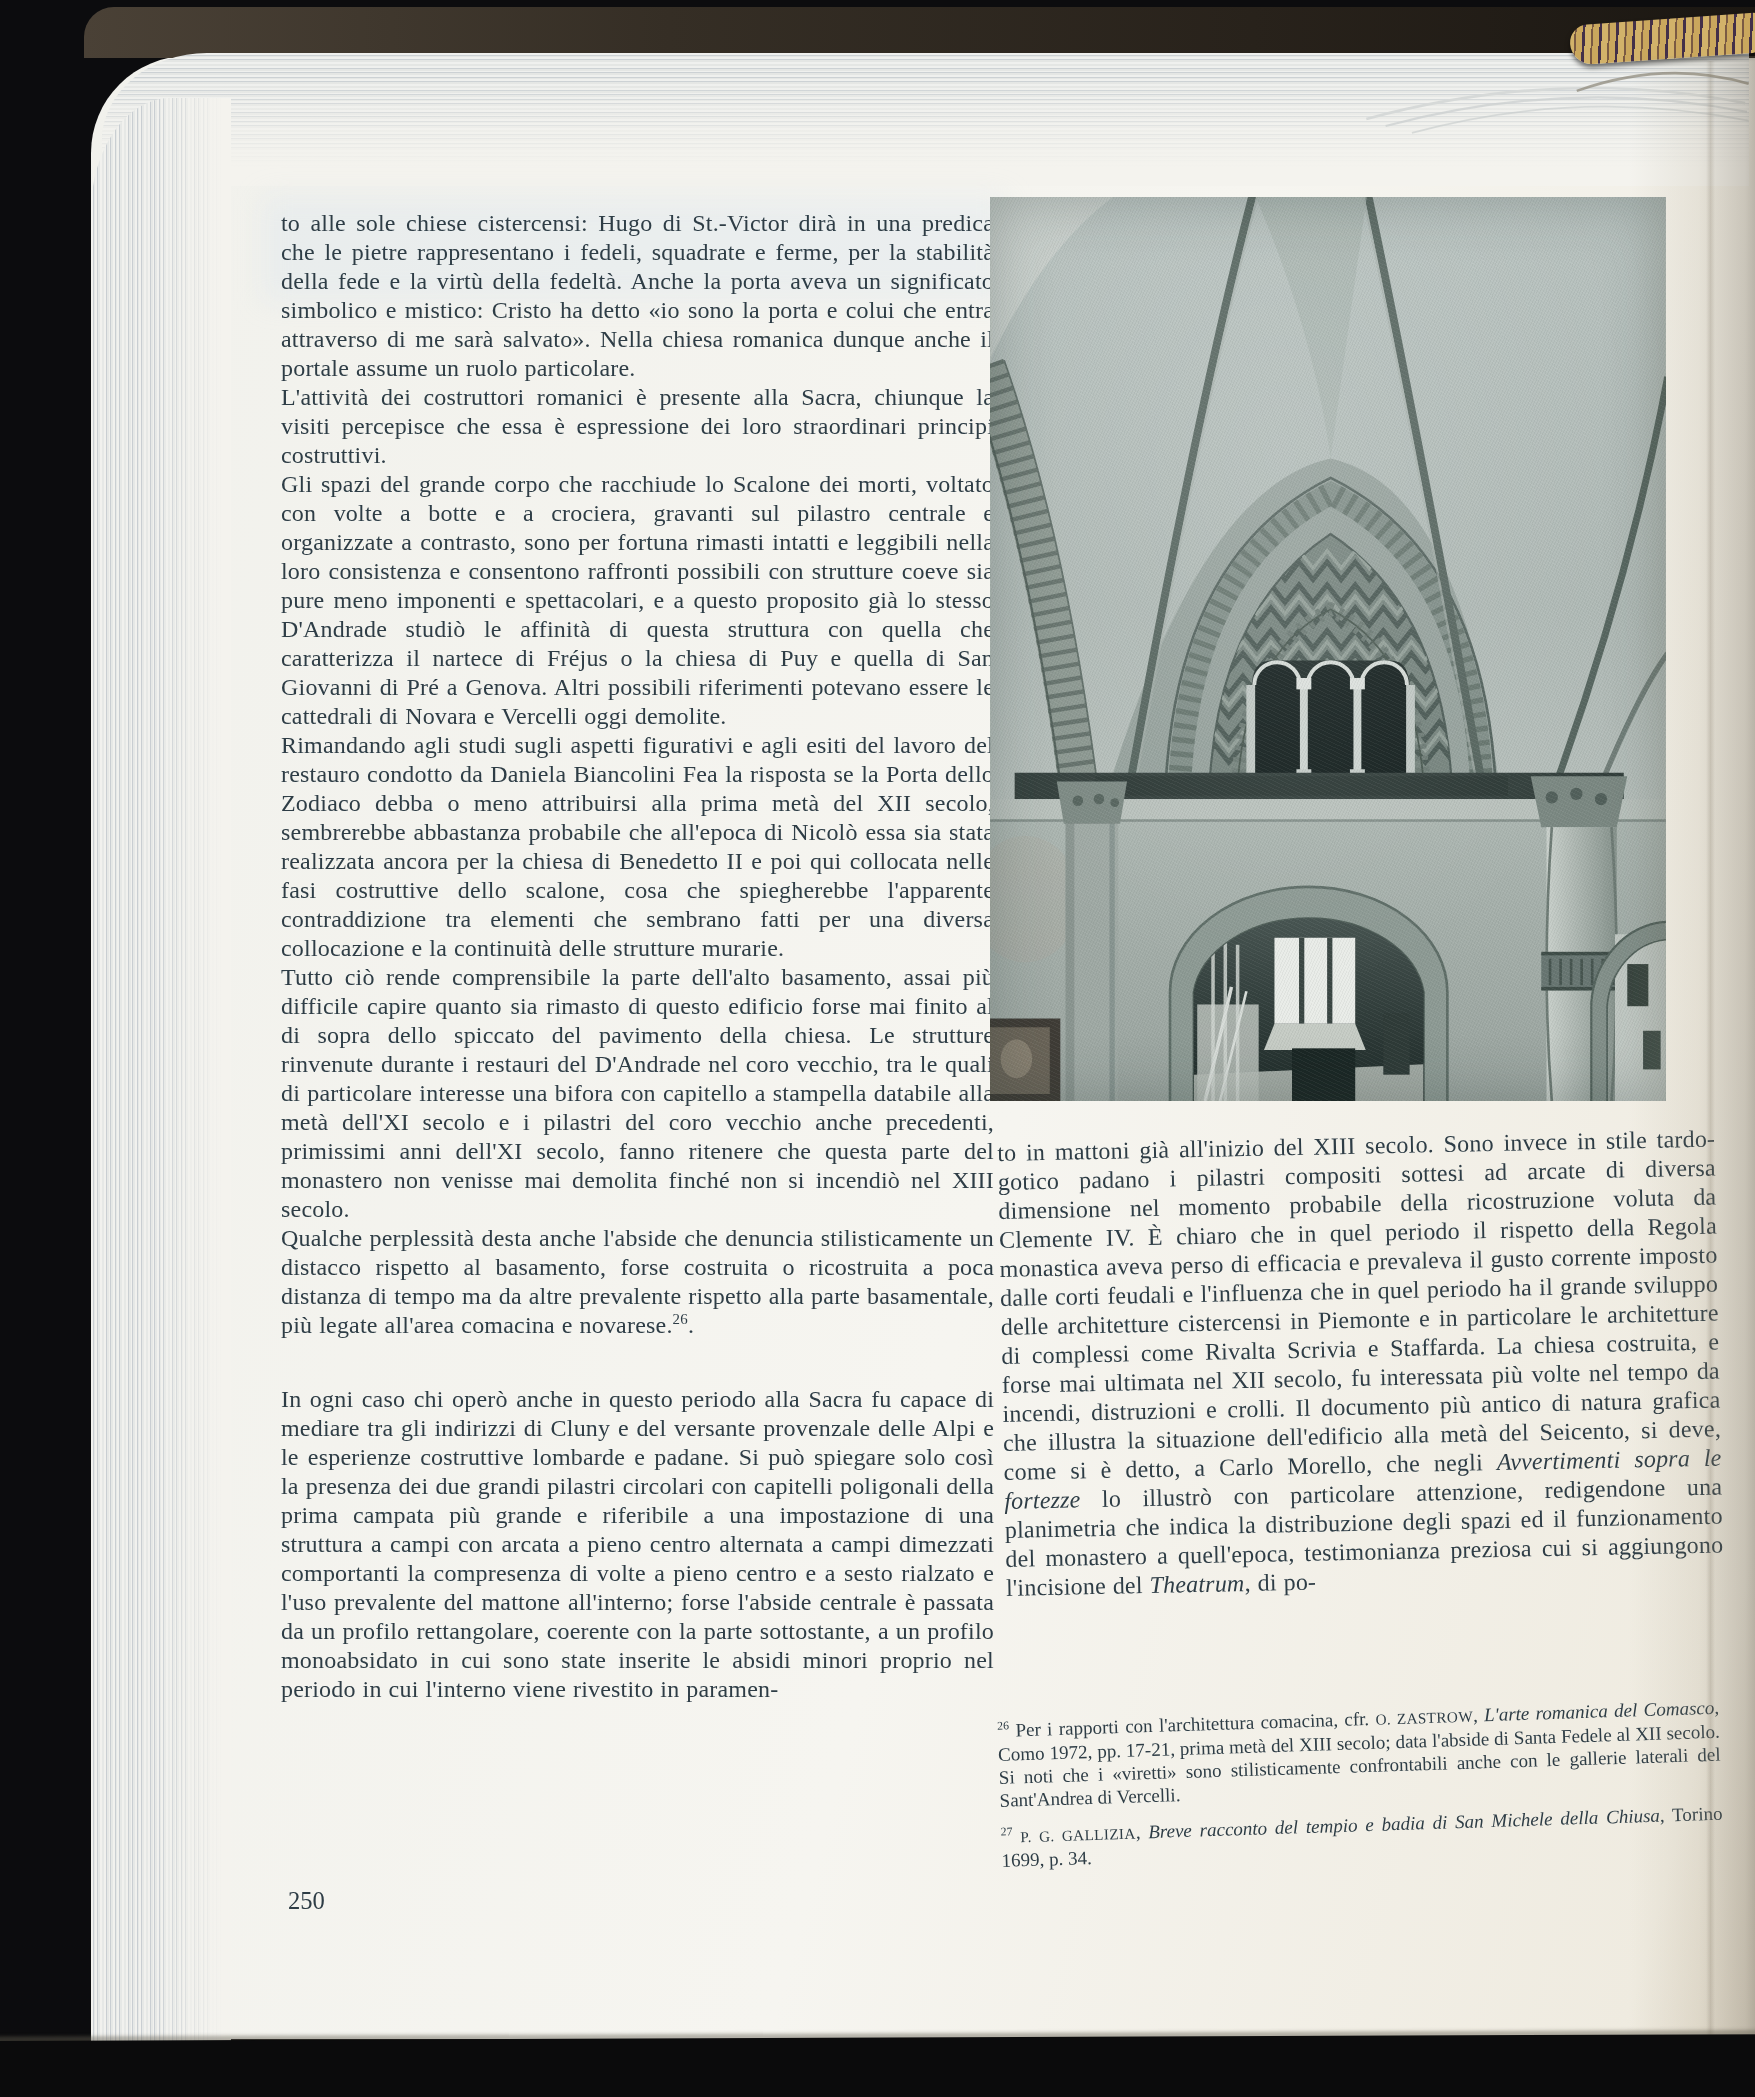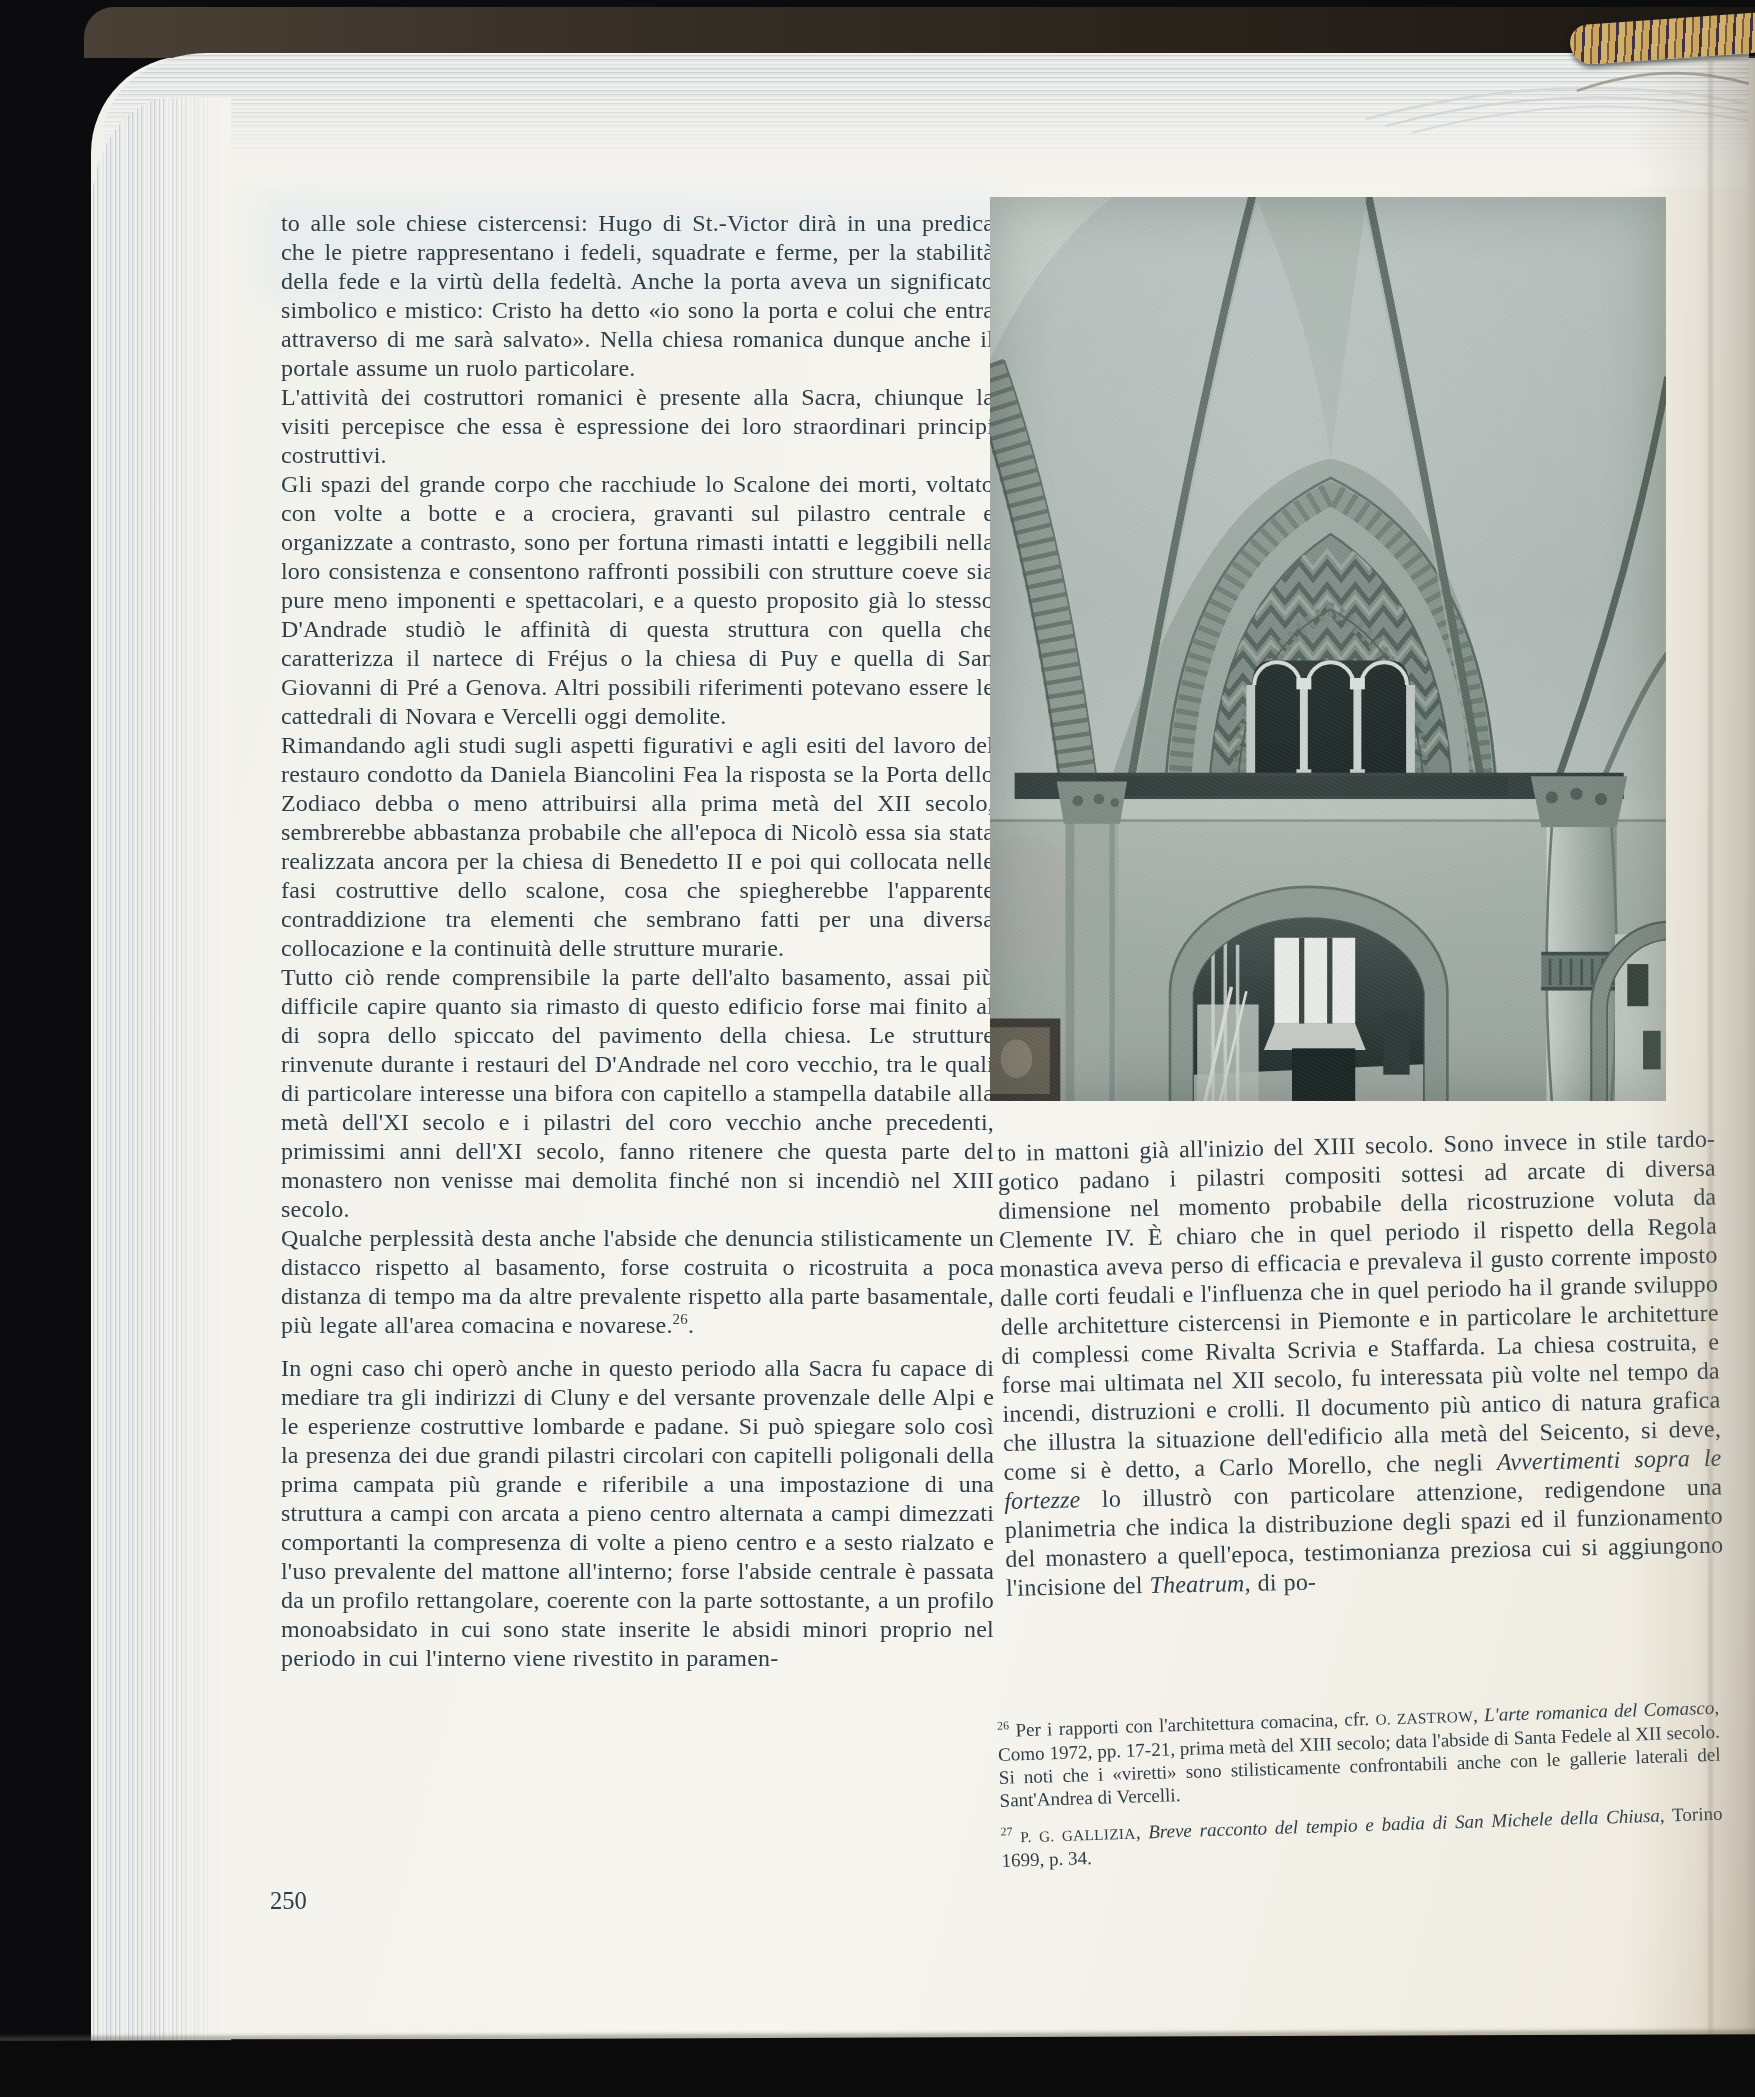--- a/index.html
+++ b/index.html
@@ -35,33 +35,33 @@
     background:linear-gradient(90deg,rgba(120,110,92,0),rgba(120,110,92,.22),rgba(120,110,92,0));}
   #bottom-dark{left:-8.8px;top:2041px;width:1782px;height:70px;background:#0b0b0c;
     transform:rotate(-0.22deg);transform-origin:left top;
     box-shadow:0 -4.4px 3.5px rgba(100,95,82,.45);}
   #tint{left:263px;top:197px;width:743px;height:104px;background:rgba(203,220,238,.24);filter:blur(14px);}
   
   .ink{color:#2e3d46;}
   #col-left{left:281px;top:209px;width:713px;font-size:24px;line-height:29px;
     text-align:justify;letter-spacing:0.2px;word-spacing:0.7px;}
   #col-left p{margin:0;}
-  #col-left p.gap{margin-top:14px;}
+  #col-left p.gap{margin-top:45px;}
   #col-right{left:997px;top:1139px;width:718px;font-size:24px;line-height:29px;
     text-align:justify;letter-spacing:0.2px;word-spacing:0.7px;
     transform:rotate(-1.15deg);transform-origin:0 0;}
   #col-right p{margin:0;}
   #footnotes{left:997px;top:1719px;width:722px;font-size:19px;line-height:23px;
     text-align:justify;transform:rotate(-1.85deg);transform-origin:0 0;}
   #footnotes p{margin:0;}
   #footnotes p + p{margin-top:13px;}
   sup.ref{font-size:.62em;line-height:0;vertical-align:super;}
   .it{font-style:italic;}
   .sc{font-size:.8em;letter-spacing:0.4px;}
-  #pageno{left:270px;top:1887px;font-size:24.6px;}
+  #pageno{left:288px;top:1887px;font-size:24.6px;}
   
   #photo{left:990px;top:197px;width:676px;height:904px;margin:0;}
   #photo svg{display:block;}
   #grain{left:990px;top:197px;width:676px;height:904px;pointer-events:none;
     background:repeating-linear-gradient(115deg,rgba(22,32,30,.05) 0 0.9px,transparent 0.9px 2.6px),
                repeating-linear-gradient(25deg,rgba(250,252,250,.05) 0 0.9px,transparent 0.9px 3.5px);
     box-shadow:inset 0 0 61px rgba(40,55,50,.28);}
 </style>
 </head>
 <body>

